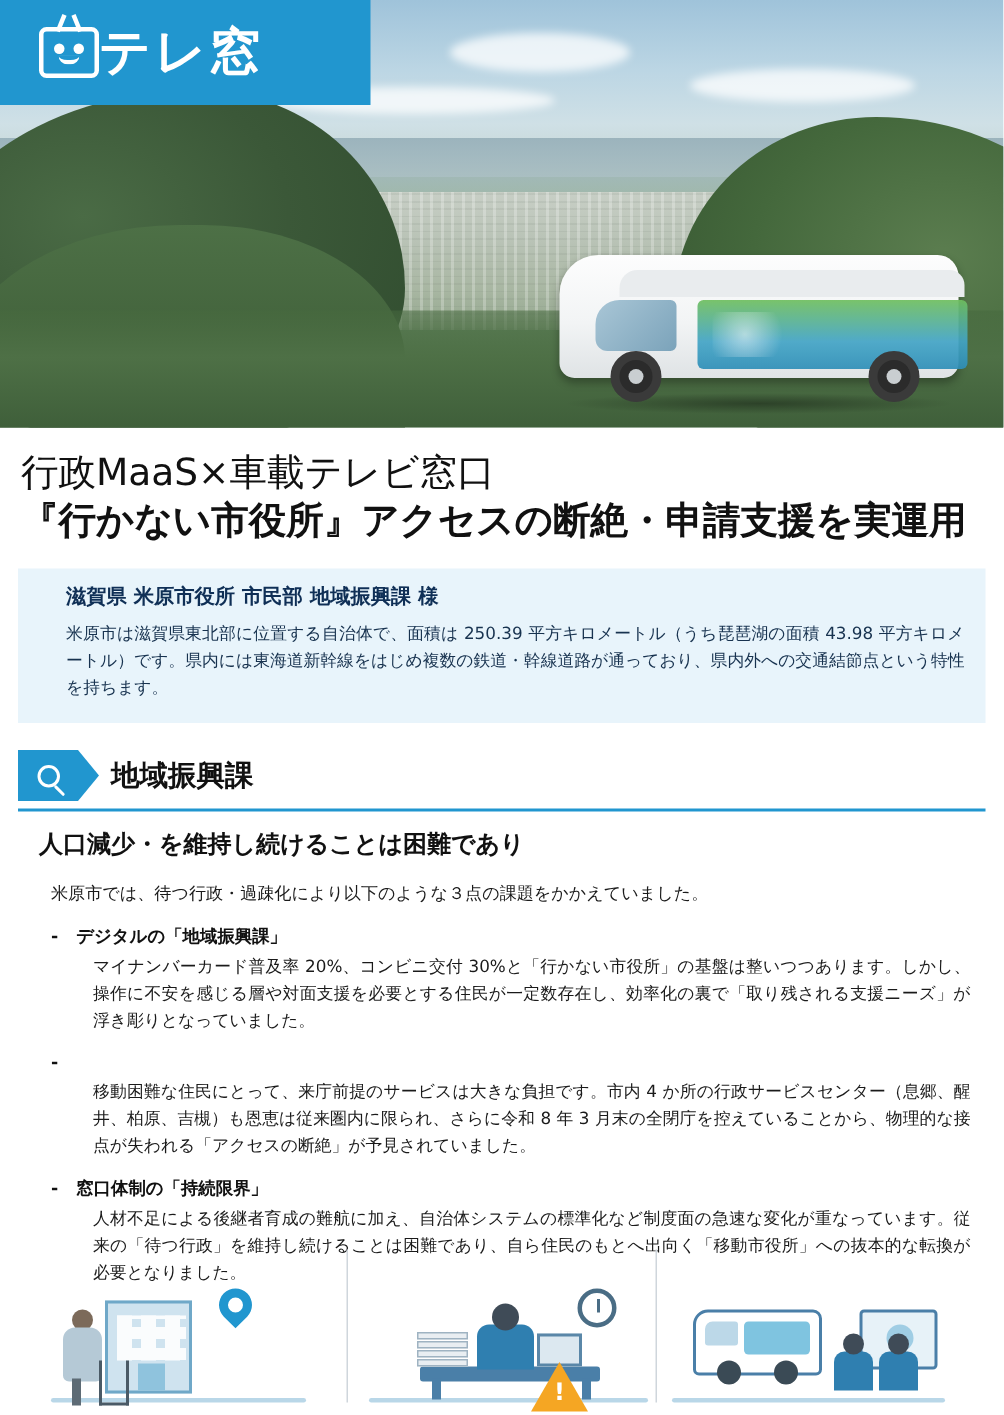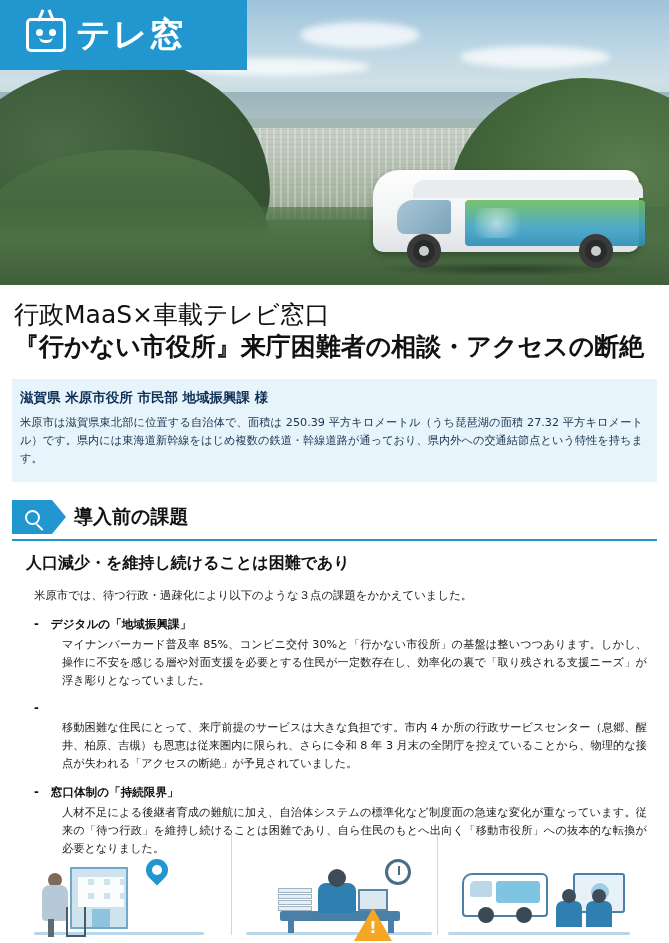--- a/index.html
+++ b/index.html
@@ -71,21 +71,21 @@
   .tower::before, .tower::after {
     content:""; position:absolute; left:-4px; width:10px; height:1px; background:#7a8a7c;
   }
   .tower::before { top: 12px; }
   .tower::after { top: 24px; }
 
   
   .logo-badge {
     position: absolute; left: 0; top: 0; width: 247px; height: 70px;
     background: #2196cf;
-    display: flex; align-items: center; gap: 10px; padding-left: 26px;
+    display: flex; align-items: center; padding-left: 26px;
   }
   .tv-icon {
     width: 40px; height: 34px; border: 3px solid #fff; border-radius: 5px;
     position: relative; flex: 0 0 auto;
   }
   .tv-icon::before, .tv-icon::after {
     content: ""; position: absolute; top: -12px; width: 3px; height: 12px; background: #fff;
   }
   .tv-icon::before { left: 8px; transform: rotate(22deg); transform-origin: bottom; }
   .tv-icon::after  { right: 8px; transform: rotate(-22deg); transform-origin: bottom; }
@@ -144,21 +144,21 @@
     font-size: 25px; font-weight: normal; color: #111; letter-spacing: 0px;
     font-family: "DejaVu Sans", sans-serif; line-height: 1.28;
   }
   .title-line2 {
     font-size: 25px; font-weight: bold; color: #111;
     font-family: "DejaVu Sans", sans-serif; line-height: 1.28;
   }
 
   
   .intro {
-    margin: 8px 12px 0 12px; background: #e8f4fb; padding: 10px 14px 14px 8px;
+    margin: 8px 12px 0 12px; background: #e8f4fb; padding: 10px 14px 14px 32px;
   }
   .intro-head {
     font-size: 13.5px; font-weight: bold; color: #0f2f56; margin-bottom: 7px;
     font-family: "DejaVu Sans", sans-serif;
   }
   .intro p {
     font-size: 11.2px; line-height: 1.62; color: #17324f; text-align: justify;
     font-family: "DejaVu Sans", sans-serif;
   }
   .intro p + p { margin-top: 2px; }
@@ -311,47 +311,47 @@
         <span class="tv-face"></span>
           <span class="tv-face2"></span>
           <span class="tv-mouth"></span>
       </div>
       <div class="logo-text">テレ窓</div>
     </div>
   </div>
 
   <div class="title-block">
     <div class="title-line1">行政MaaS×車載テレビ窓口</div>
-    <div class="title-line2">『行かない市役所』来庁困難者の相談・アクセスの断絶</div>
+    <div class="title-line2">『行かない市役所』アクセスの断絶・申請支援を実運用</div>
   </div>
 
   <div class="intro">
     <div class="intro-head">滋賀県 米原市役所 市民部 地域振興課 様</div>
-    <p>米原市は滋賀県東北部に位置する自治体で、面積は 250.39 平方キロメートル（うち琵琶湖の面積 27.32 平方キロメートル）です。県内には東海道新幹線をはじめ複数の鉄道・幹線道路が通っており、県内外への交通結節点という特性を持ちます。</p>
+    <p>米原市は滋賀県東北部に位置する自治体で、面積は 250.39 平方キロメートル（うち琵琶湖の面積 43.98 平方キロメートル）です。県内には東海道新幹線をはじめ複数の鉄道・幹線道路が通っており、県内外への交通結節点という特性を持ちます。</p>
   </div>
 
   <div class="section-head">
     <div class="sh-badge">
         <span class="mag"></span>
       </div>
     <div class="sh-slash"></div>
-    <div class="sh-title">導入前の課題</div>
+    <div class="sh-title">地域振興課</div>
   </div>
   <div class="sh-rule"></div>
 
   <div class="content">
     <div class="h2">人口減少・を維持し続けることは困難であり</div>
     <div class="lead">米原市では、待つ行政・過疎化により以下のような３点の課題をかかえていました。</div>
 
     <div class="issue">
       <div class="issue-title">
         <span class="dash">-</span>
         <span>デジタルの「地域振興課」</span>
       </div>
-      <div class="issue-body">マイナンバーカード普及率 85%、コンビニ交付 30%と「行かない市役所」の基盤は整いつつあります。しかし、操作に不安を感じる層や対面支援を必要とする住民が一定数存在し、効率化の裏で「取り残される支援ニーズ」が浮き彫りとなっていました。</div>
+      <div class="issue-body">マイナンバーカード普及率 20%、コンビニ交付 30%と「行かない市役所」の基盤は整いつつあります。しかし、操作に不安を感じる層や対面支援を必要とする住民が一定数存在し、効率化の裏で「取り残される支援ニーズ」が浮き彫りとなっていました。</div>
     </div>
 
     <div class="issue">
       <div class="issue-title">
         <span class="dash">-</span>
       </div>
       <div class="issue-body">移動困難な住民にとって、来庁前提のサービスは大きな負担です。市内 4 か所の行政サービスセンター（息郷、醒井、柏原、吉槻）も恩恵は従来圏内に限られ、さらに令和 8 年 3 月末の全閉庁を控えていることから、物理的な接点が失われる「アクセスの断絶」が予見されていました。</div>
     </div>
 
     <div class="issue">

